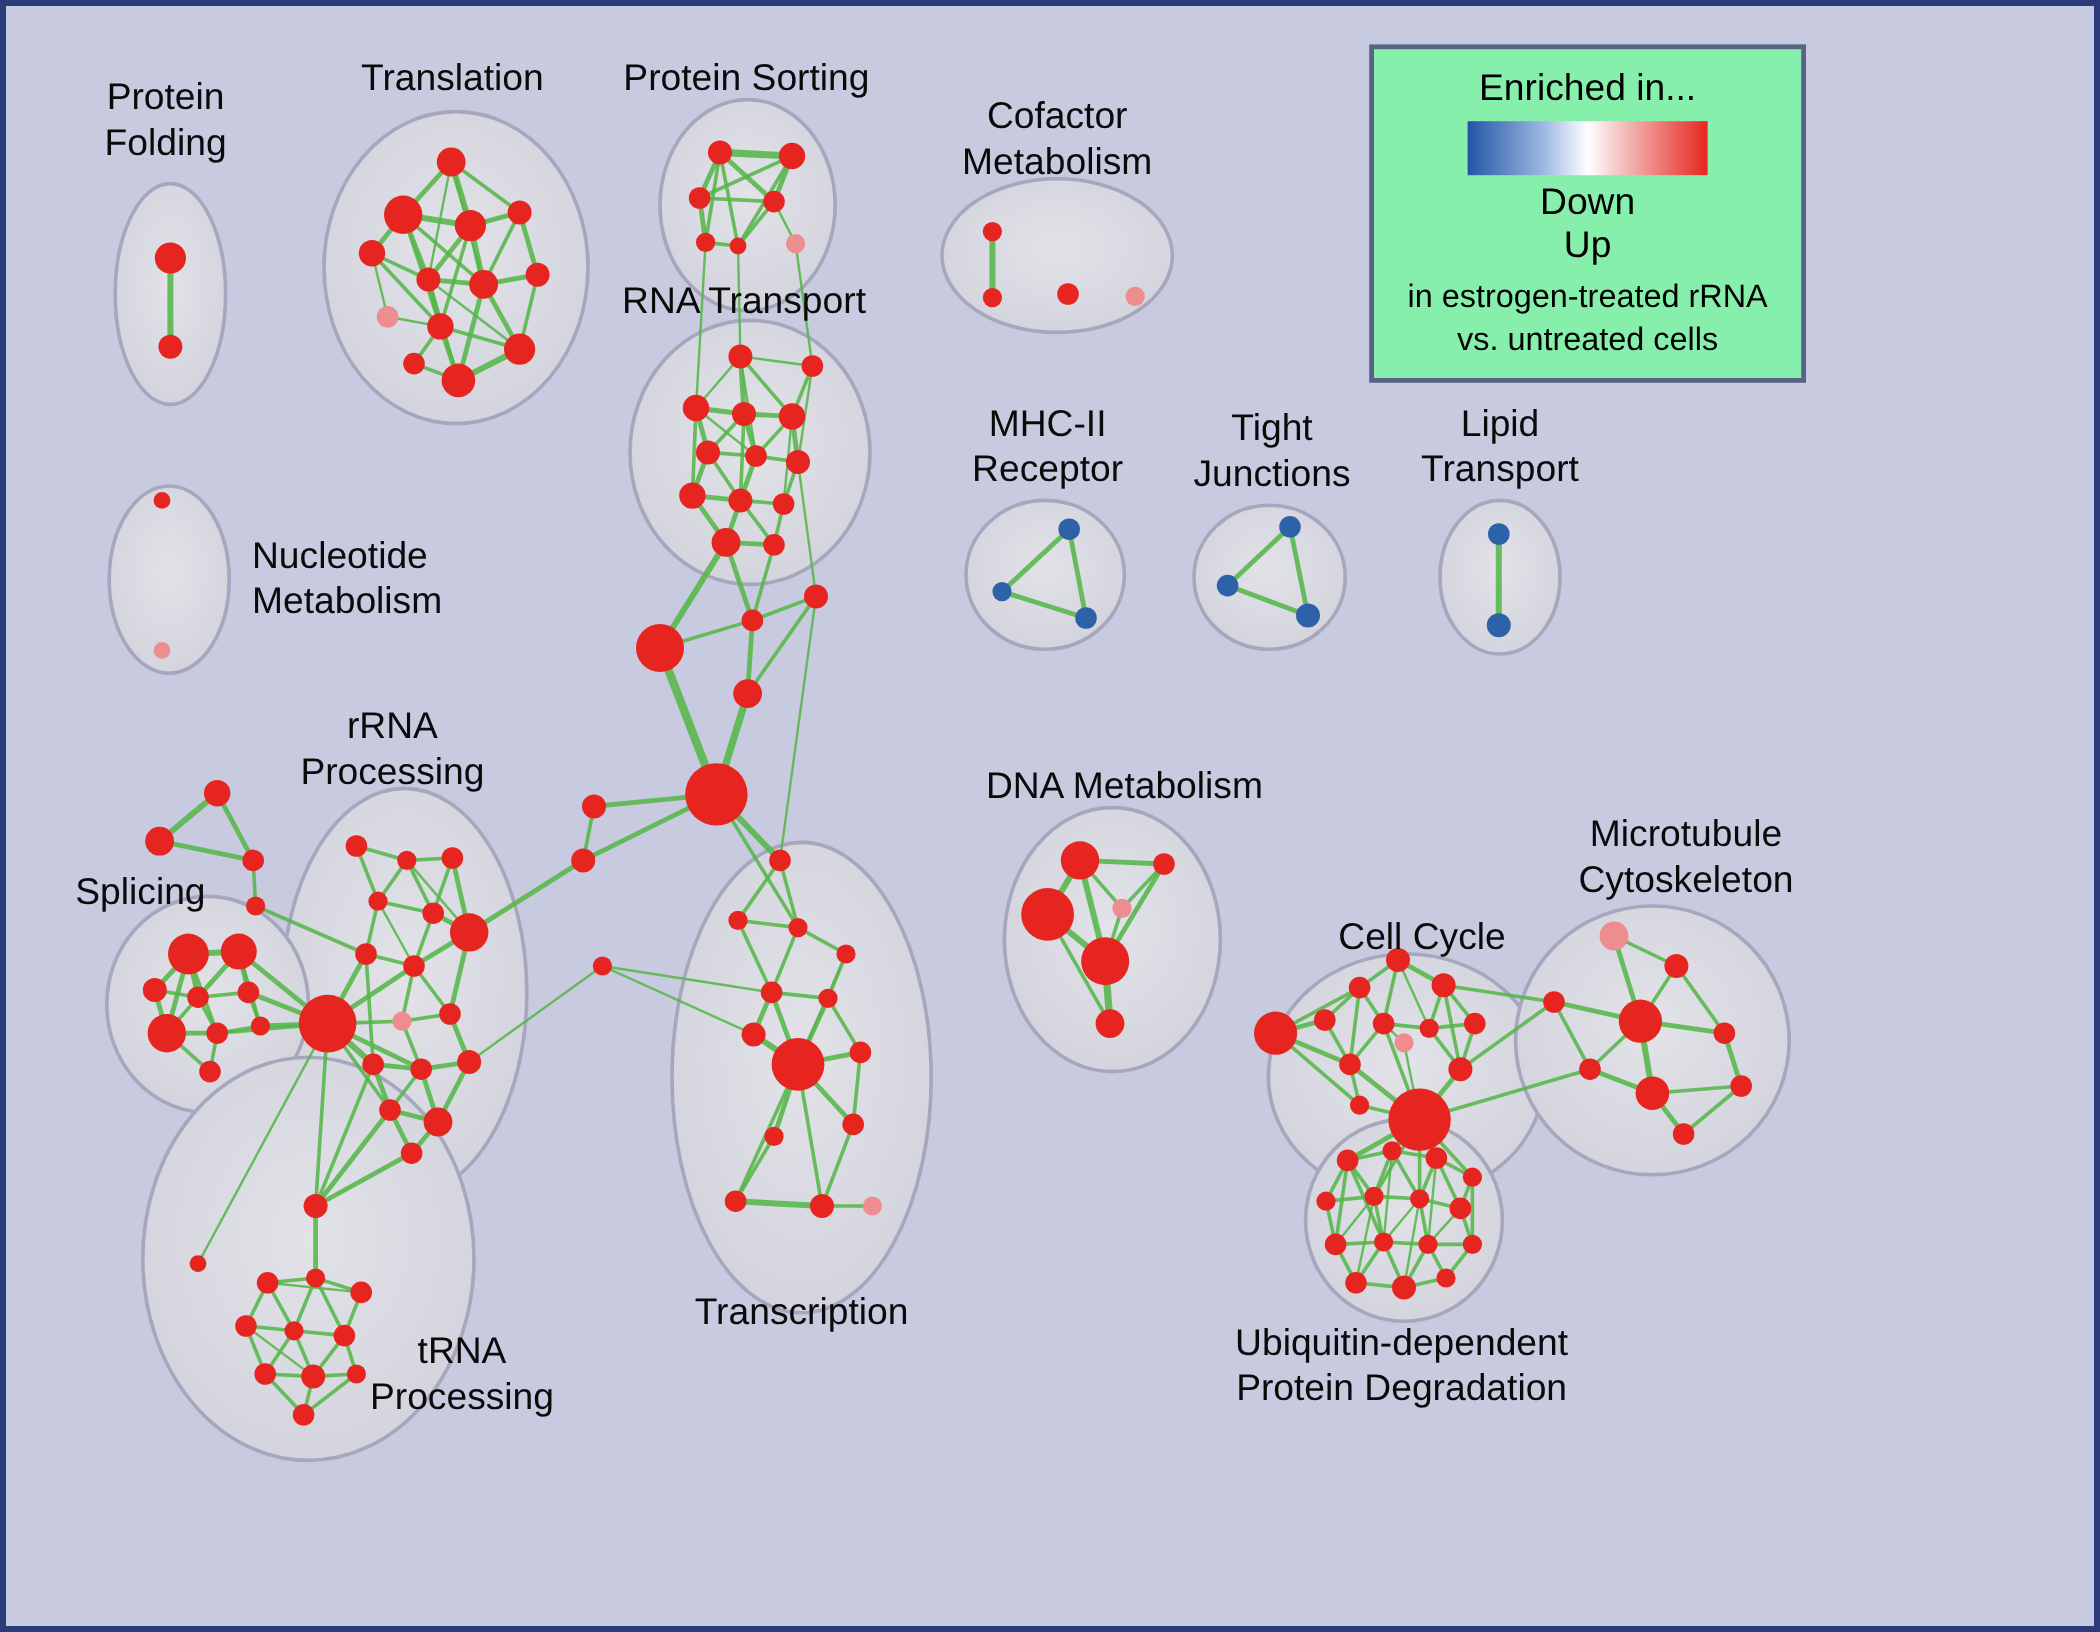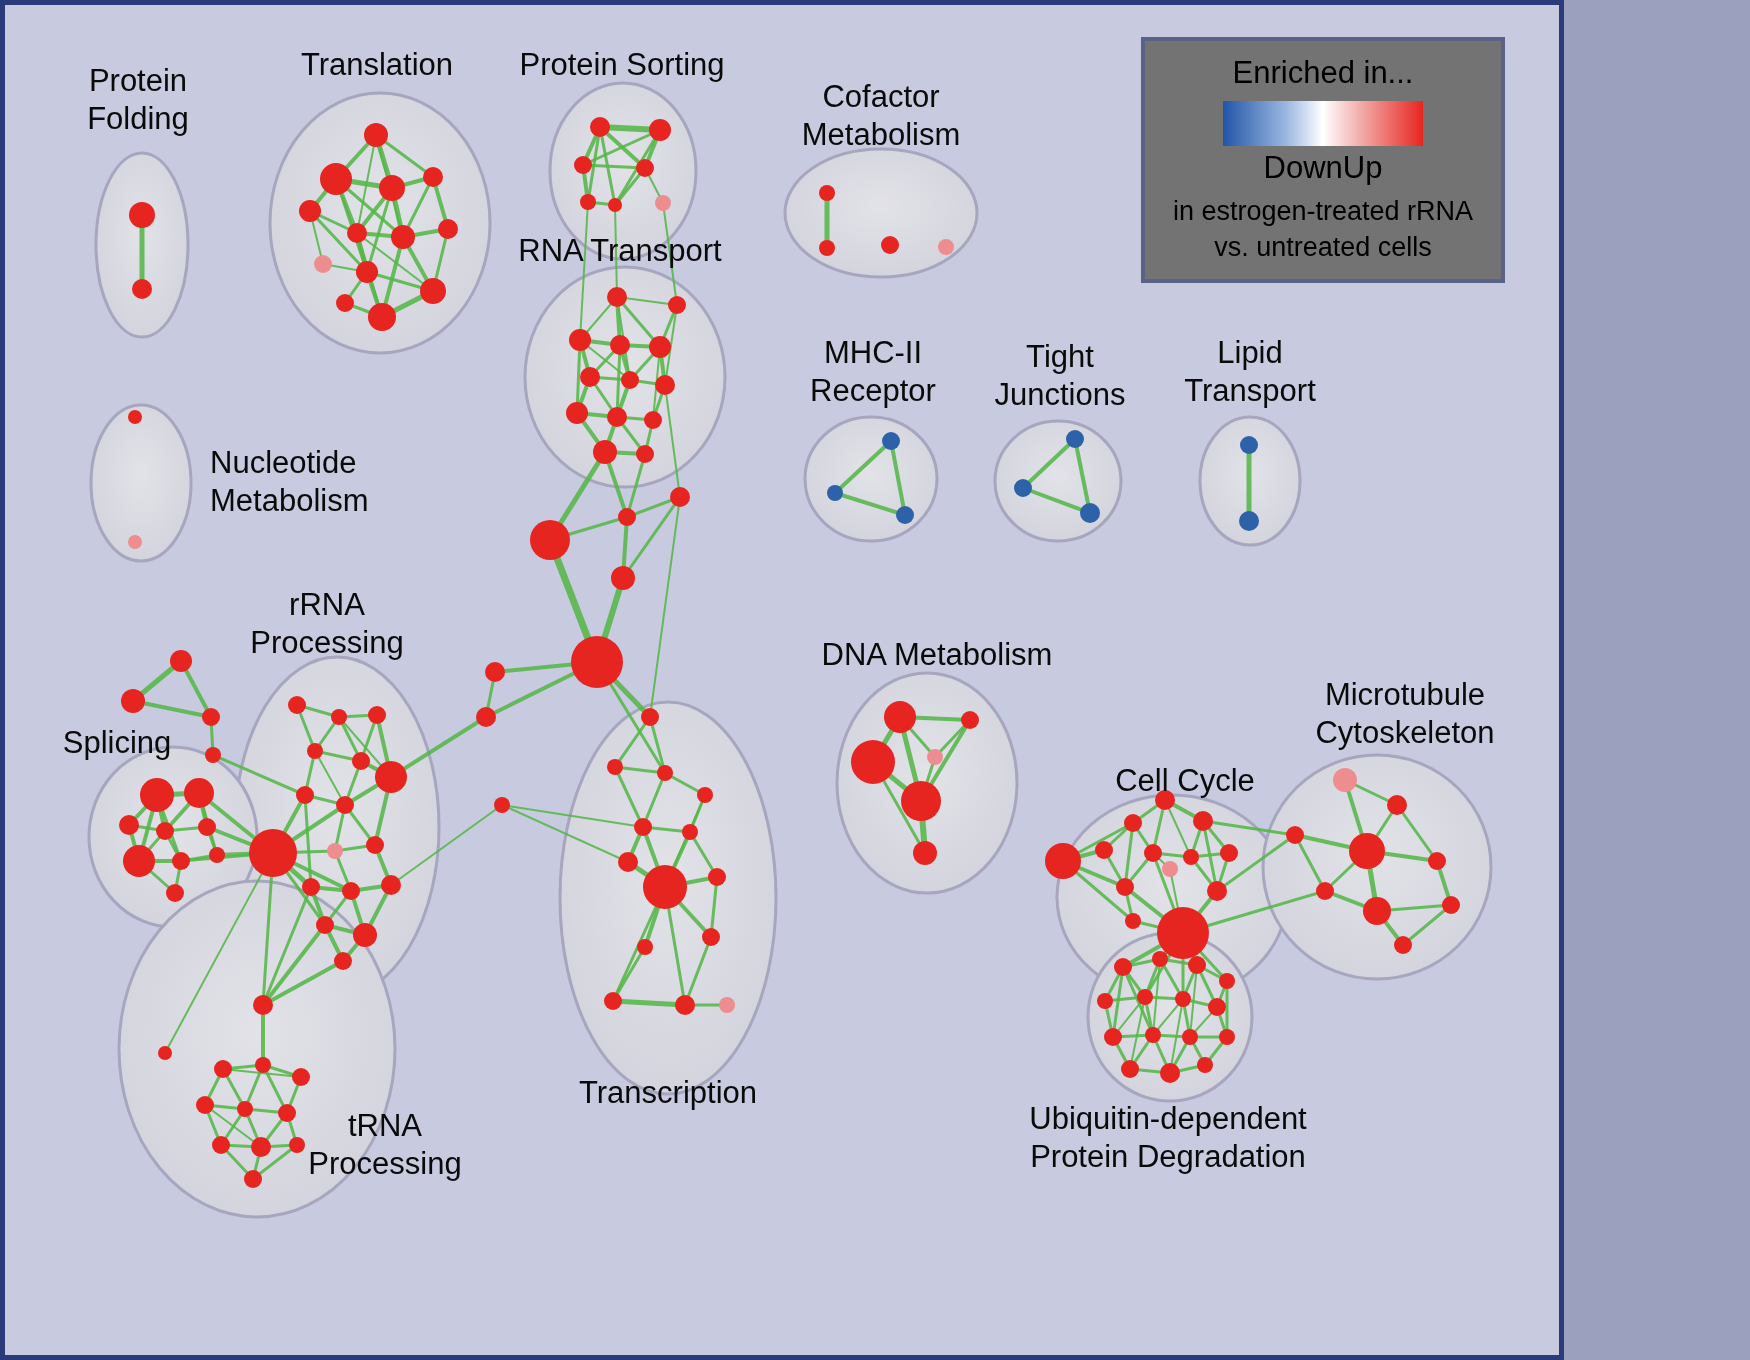--- a/index.html
+++ b/index.html
@@ -1,44 +1,45 @@
 <!DOCTYPE html>
 <html><head>
 <meta charset="utf-8">
 <style>
   html,body { margin:0; padding:0; background:#9aa0bd; }
   .stage {
     position:relative;
-    width:1564px; height:1360px;
+    width:1750px; height:1360px;
     background:#c8cadf;
     border:5px solid #2b3a79;
     box-sizing:border-box;
     font-family:"Liberation Sans", sans-serif;
     overflow:hidden;
   }
   .stage > svg { position:absolute; left:0; top:0; }
   svg text { font-family:"Liberation Sans", sans-serif; }
   .legend {
     position:absolute; left:1136px; top:32px; width:364px;
     border:4px solid #5a6288;
-    background:#737373;
+    background:#86efac;
     text-align:center;
     padding:8px 0 14px;
     box-sizing:border-box;
     color:#000;
   }
   .legend-title { font-size:31px; margin:6px 0 10px; }
   .legend-bar {
     width:200px; height:45px; margin:0 auto;
     background:linear-gradient(90deg,#2255a7 0%,#9db9e2 32%,#ffffff 50%,#f2b0ad 68%,#e8251f 100%);
   }
   .legend-row {
     width:296px; margin:4px auto 8px;
-    display:flex; justify-content:center;
+    display:flex; justify-content:space-between;
     font-size:31px;
+    flex-direction:column;
   }
   .legend-caption { font-size:27px; line-height:1.32; }
 </style>
 </head>
 <body>
 
 <div class="stage">
 
   <svg width="1750" height="1360" viewBox="0 0 1750 1360">
     <defs>

